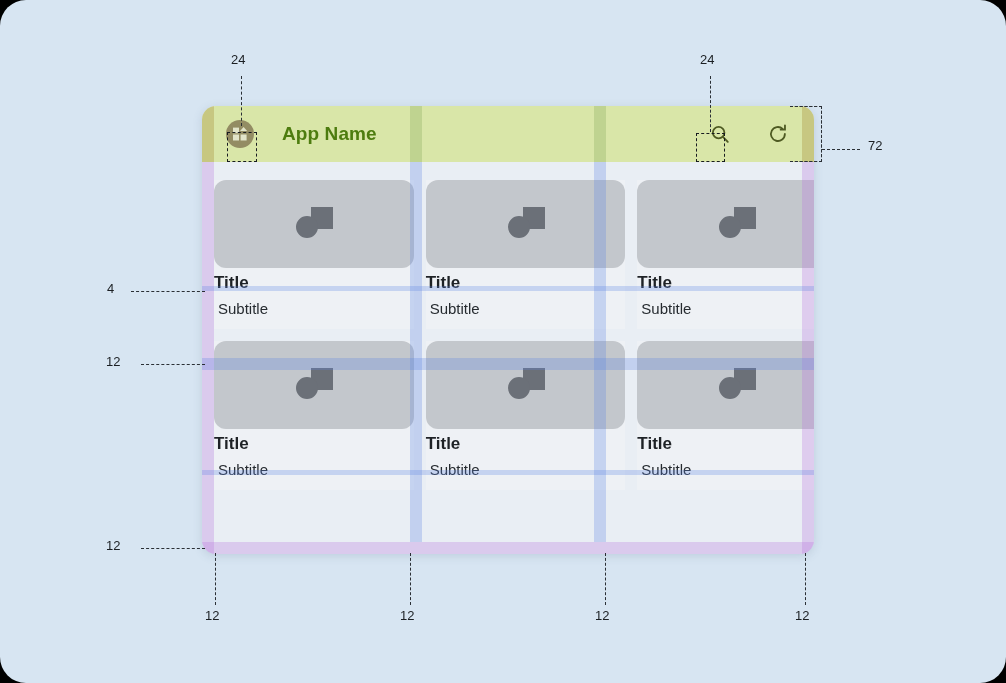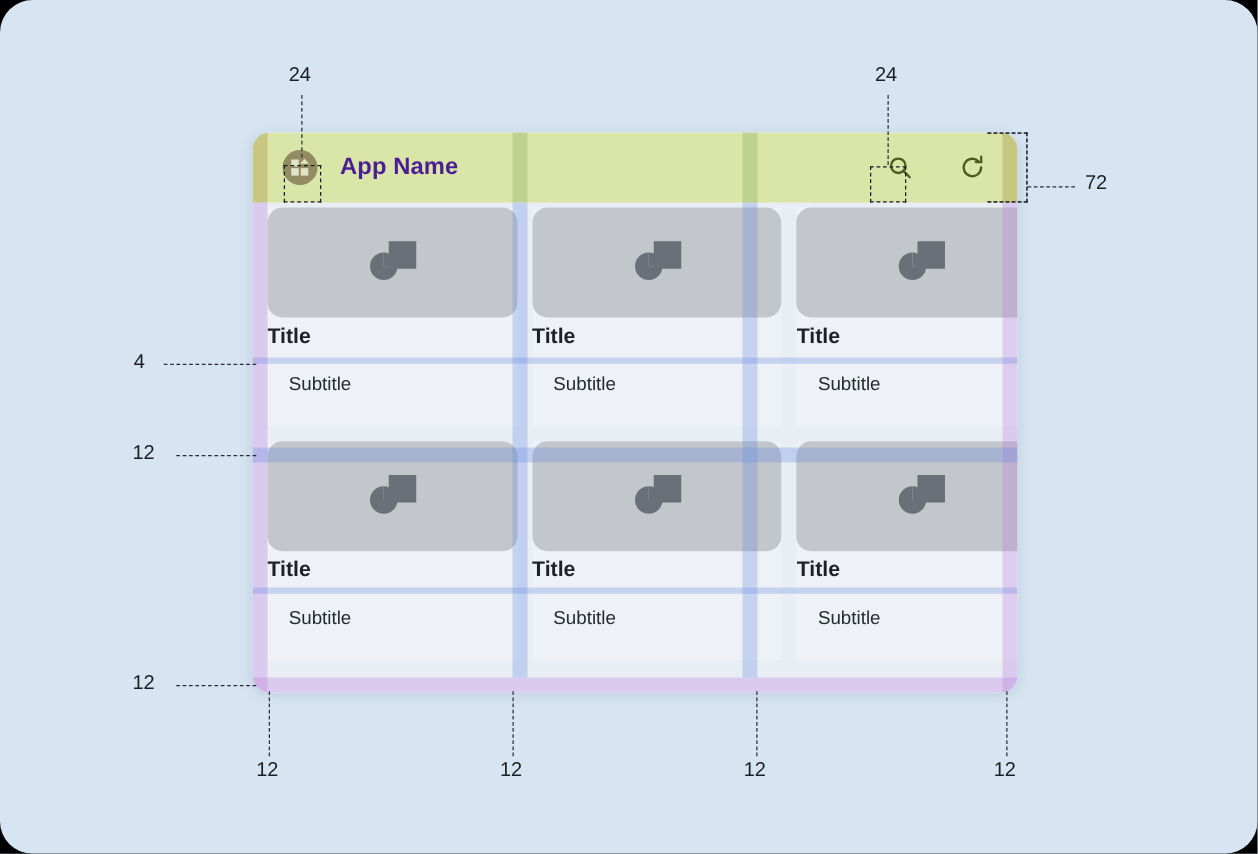--- a/index.html
+++ b/index.html
@@ -40,43 +40,43 @@
     margin-left:24px;
   }
   .app-logo{
     width:28px;height:28px;border-radius:50%;
     background:#938c63;
     display:flex;align-items:center;justify-content:center;
     flex:none;
   }
   .app-logo svg{display:block;}
   .app-title{
-    margin-left:18px;
+    margin-left:28px;
     font-size:19px;
     font-weight:600;
-    color:#4c1d95;
+    color:#4d7c0f;
     letter-spacing:.1px;
     white-space:nowrap;
   }
   .appbar-actions{
     position:absolute;right:24px;top:0;height:56px;
     display:flex;align-items:center;gap:34px;
   }
   .bar-icon{
     width:24px;height:24px;
     display:flex;align-items:center;justify-content:center;
     color:#4e5a22;
   }
 
   
   .grid{
     position:absolute;
     left:0;top:56px;
     width:647px;
-    padding:4px 12px 12px 12px;
+    padding:18px 12px 12px 12px;
     box-sizing:border-box;
   }
   .row{
     display:flex;
     gap:12px;
   }
   .row + .row{margin-top:12px;}
   .card{
     flex:1 1 0;
     min-width:0;
@@ -94,34 +94,34 @@
     padding-bottom:6px;
   }
   .card-title{
     font-size:17px;font-weight:700;color:#1e2226;
     line-height:1.3;
     margin:0;
   }
   .card-sub{
     font-size:15px;color:#262b30;
     line-height:1.4;
-    margin:17px;
+    margin:4px;
   }
 
   
   .ov{position:absolute;pointer-events:none;}
   .ov-margin{background:rgba(186,120,222,.30);}
   .ov-margin-bar{background:rgba(160,130,40,.30);}
   .ov-gutter{background:rgba(92,132,226,.28);}
   .ov-gutter-bar{background:rgba(70,130,40,.18);}
 
   
   .ann-label{
     position:absolute;
-    font-size:16px;color:#1b1f23;
+    font-size:13px;color:#1b1f23;
     white-space:nowrap;
     text-align:right;
   }
   .vline{
     position:absolute;width:0;
     border-left:1.6px dashed #2a2f35;
   }
   .hline{
     position:absolute;height:0;
     border-top:1.6px dashed #2a2f35;

